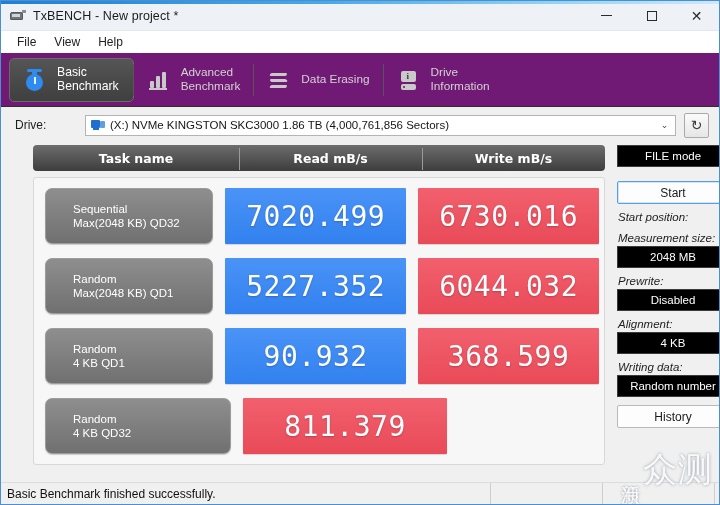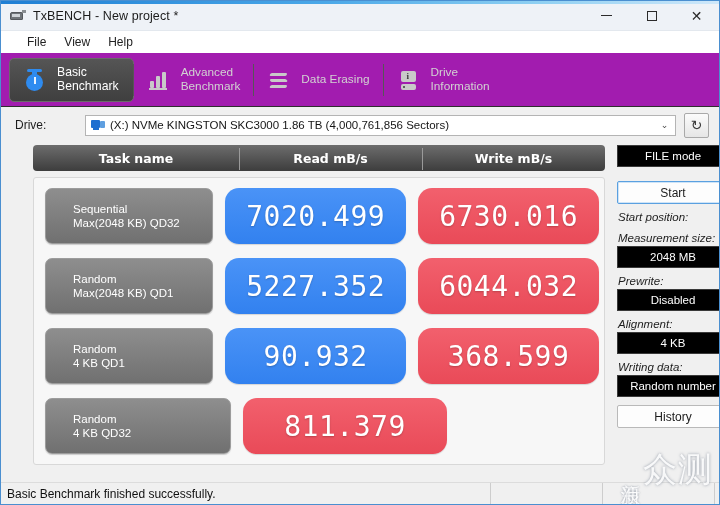--- a/index.html
+++ b/index.html
@@ -57,31 +57,31 @@
     display: flex; align-items: center; justify-content: center;
     color: #2b2b2b; font-size: 13px; line-height: 1;
   }
   .glyph-min { display:block; width: 11px; height: 1px; background: #2b2b2b; }
   .glyph-max { display:block; width: 10px; height: 10px; border: 1px solid #2b2b2b; }
   .glyph-close { font-size: 14px; font-family: "DejaVu Sans", sans-serif; }
 
   
   .menubar {
     height: 22px; background: #fff;
-    display: flex; align-items: center; padding-left: 17px;
+    display: flex; align-items: center; padding-left: 7px;
     border-bottom: 1px solid #ffffff;
   }
   .menu-item {
     font-size: 12px; color: #222; padding: 2px 9px; border-radius: 2px;
   }
 
   
   .tabstrip {
     height: 54px;
-    background: #a21caf;
+    background: #701a75;
     display: flex; align-items: center;
     padding-left: 8px;
     border-bottom: 1px solid #2e2e2e;
     position: relative;
   }
   .tab {
     height: 44px;
     display: flex; align-items: center;
     padding: 0 14px 0 12px;
     color: #d2d2d2;
@@ -216,21 +216,21 @@
     width: 186px; height: 56px; margin-left: 6px; margin-right: 12px;
     background: linear-gradient(180deg,#8e8e8e,#707070);
     border: 1px solid #9c9c9c; border-radius: 7px;
     color: #fff; display: flex; flex-direction: column; justify-content: center;
     padding-left: 27px;
     box-shadow: 0 1px 1px rgba(0,0,0,.18);
   }
   .chip-task .l1 { font-size: 11.5px; line-height: 14px; }
   .chip-task .l2 { font-size: 11.5px; line-height: 14px; }
   .chip-val {
-    width: 204px; height: 56px; border-radius: 14px;
+    width: 204px; height: 56px; border-radius: 1px;
     display: flex; align-items: center; justify-content: center;
     color: #fff; font-size: 28px; letter-spacing: .5px;
     font-family: "DejaVu Sans Mono", monospace;
     text-shadow: 0 1px 2px rgba(0,0,0,.22);
     box-shadow: 0 1px 1px rgba(0,0,0,.14);
   }
   .chip-read { background: linear-gradient(180deg,#4a93f7,#3281ef); margin-right: 12px; }
   .chip-write { background: linear-gradient(180deg,#f2606d,#e94a58); }
 
   

